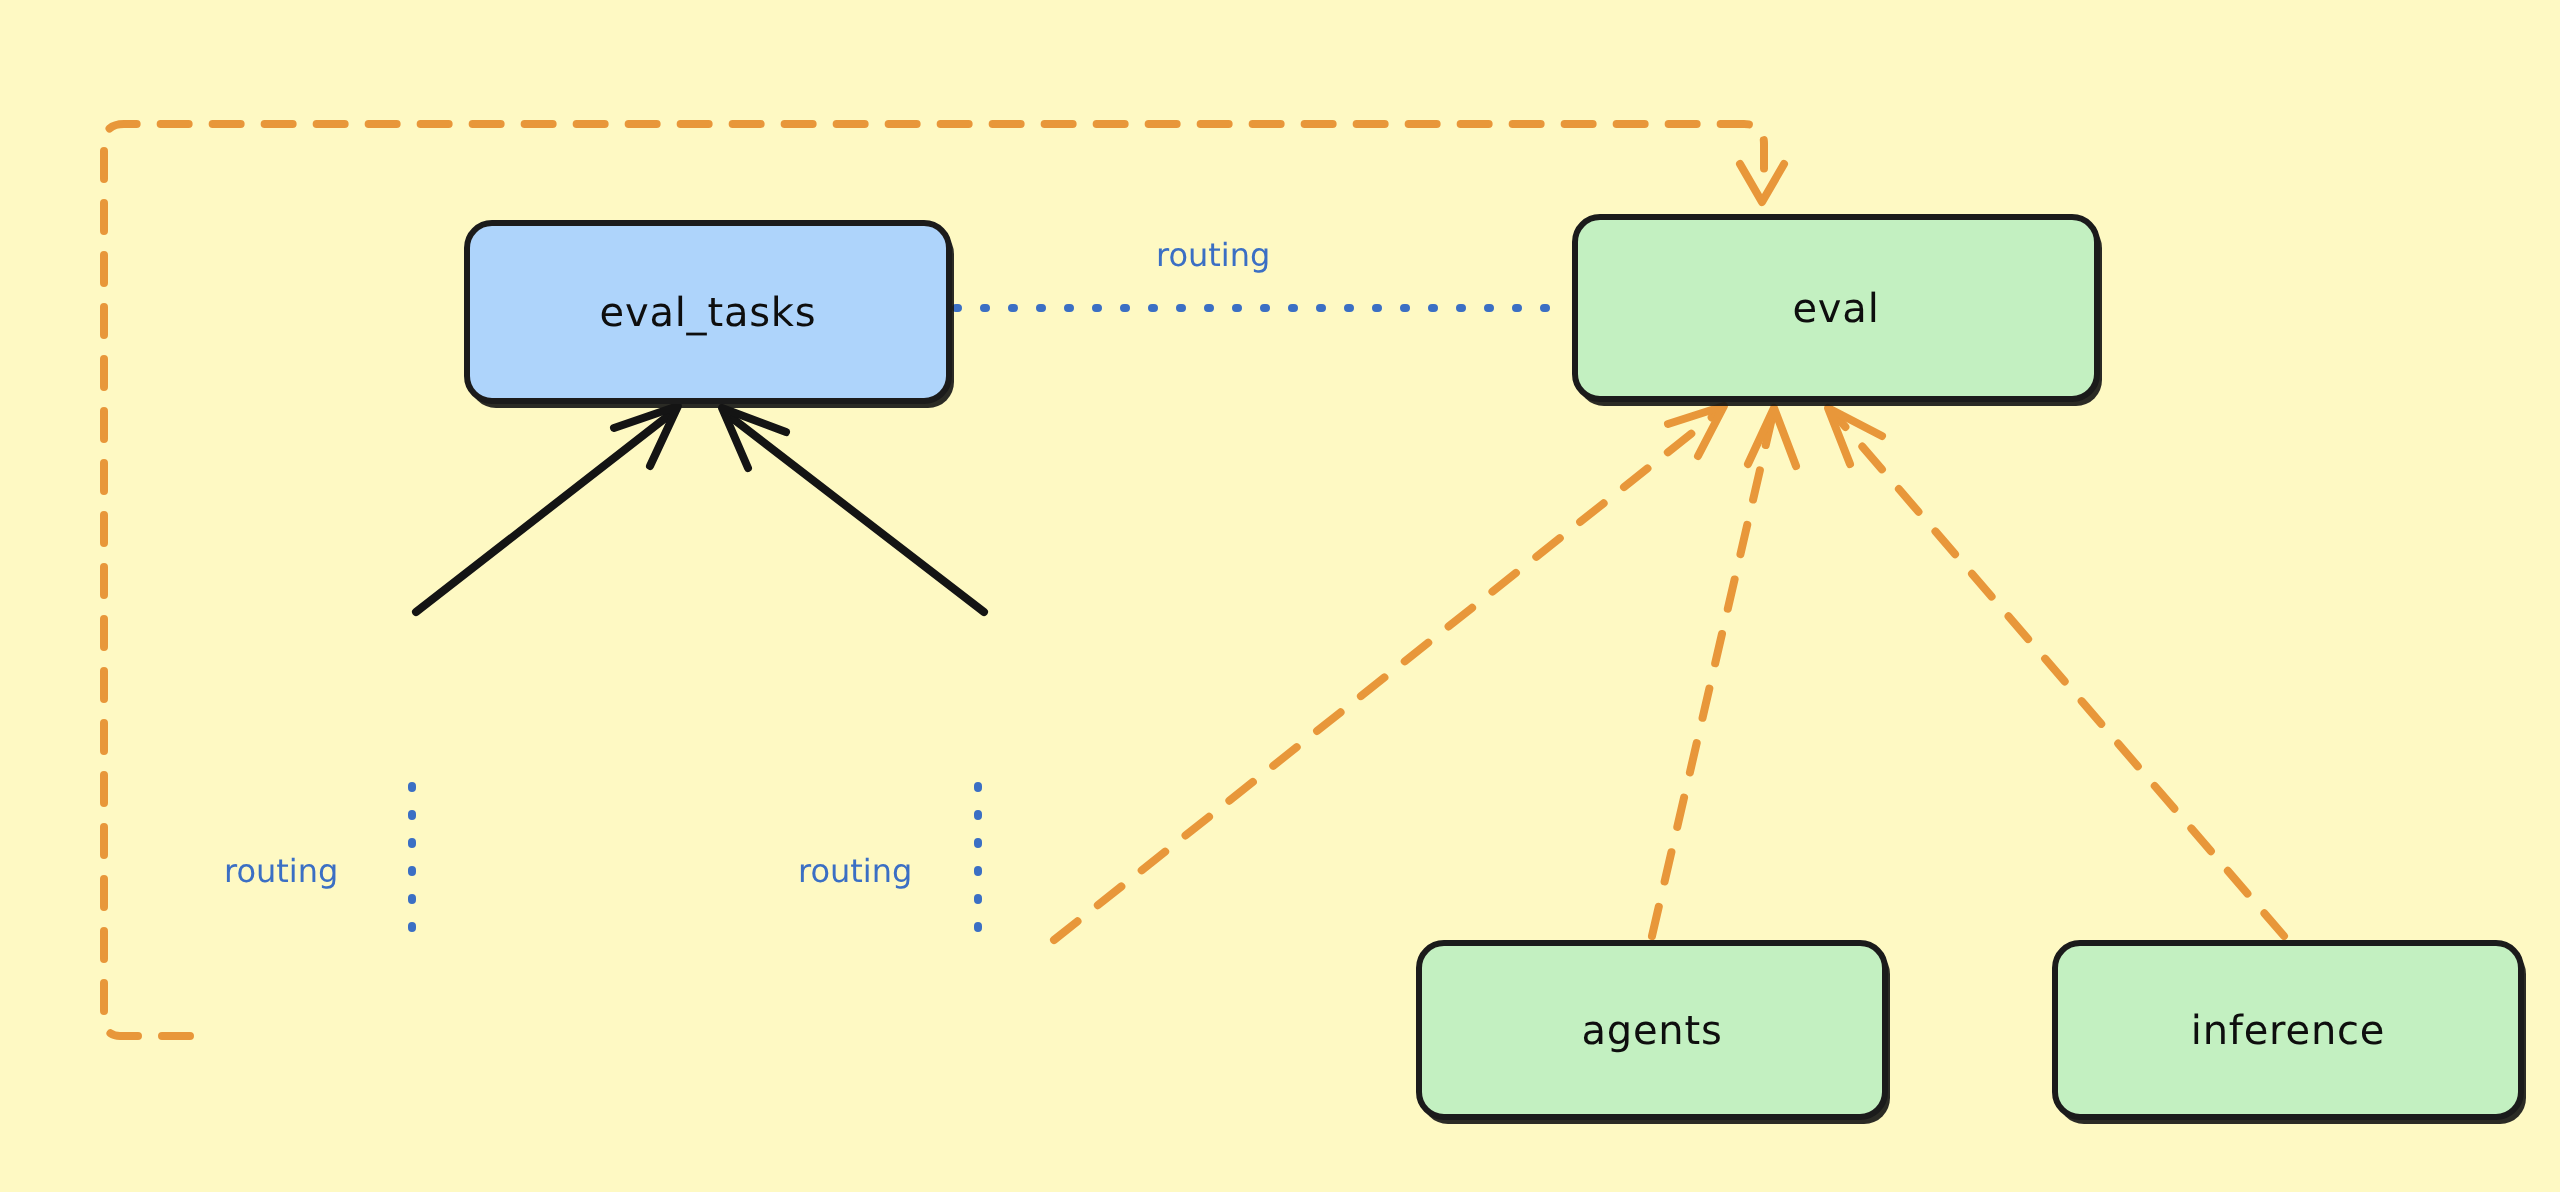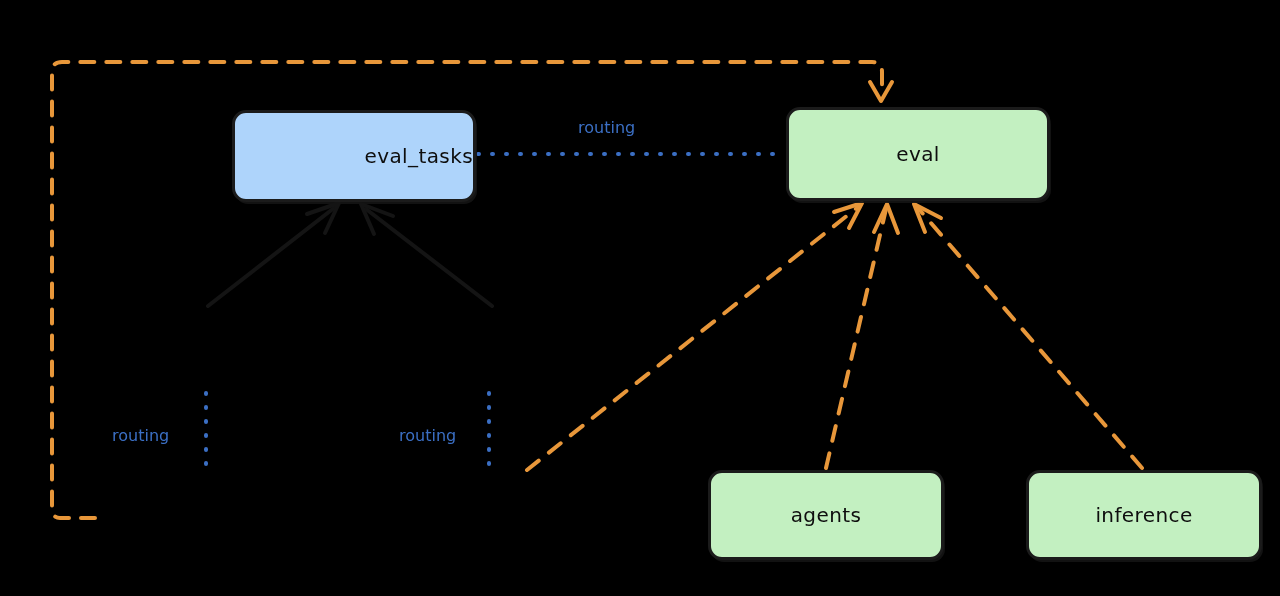--- a/index.html
+++ b/index.html
@@ -7,21 +7,21 @@
     padding: 0;
     background: #ffffff;
   }
   body {
     font-family: "DejaVu Sans", sans-serif;
   }
   #canvas {
     position: relative;
     width: 1280px;
     height: 596px;
-    background: #000000;
+    background: #fef9c3;
     overflow: hidden;
   }
   #edges {
     position: absolute;
     left: 0;
     top: 0;
     width: 1280px;
     height: 596px;
   }
   .node {
@@ -31,21 +31,21 @@
     border-radius: 14px;
     display: flex;
     align-items: center;
     justify-content: center;
     font-family: "DejaVu Sans", sans-serif;
     font-size: 20px;
     color: #0e0e0e;
     letter-spacing: 0.4px;
     box-shadow: 2px 3px 0 -1px rgba(20,20,20,0.9);
   }
-  .node.blue { background: #aed4fb; justify-content: flex-end; }
+  .node.blue { background: #aed4fb; }
   .node.green { background: #c3f0c1; }
   .node-label {
     pointer-events: none;
     white-space: nowrap;
   }
   .edge-label {
     position: absolute;
     font-family: "DejaVu Sans", sans-serif;
     font-size: 16px;
     color: #3b6fc4;

